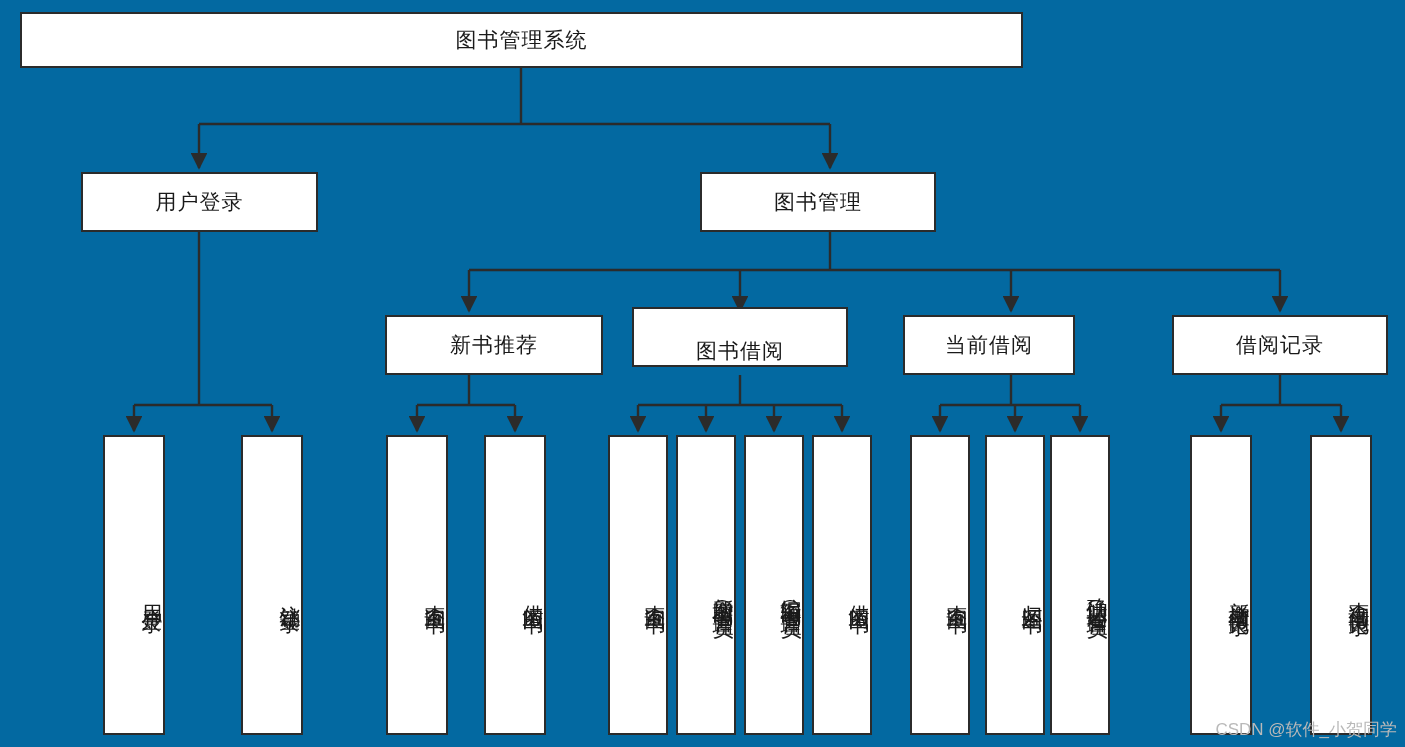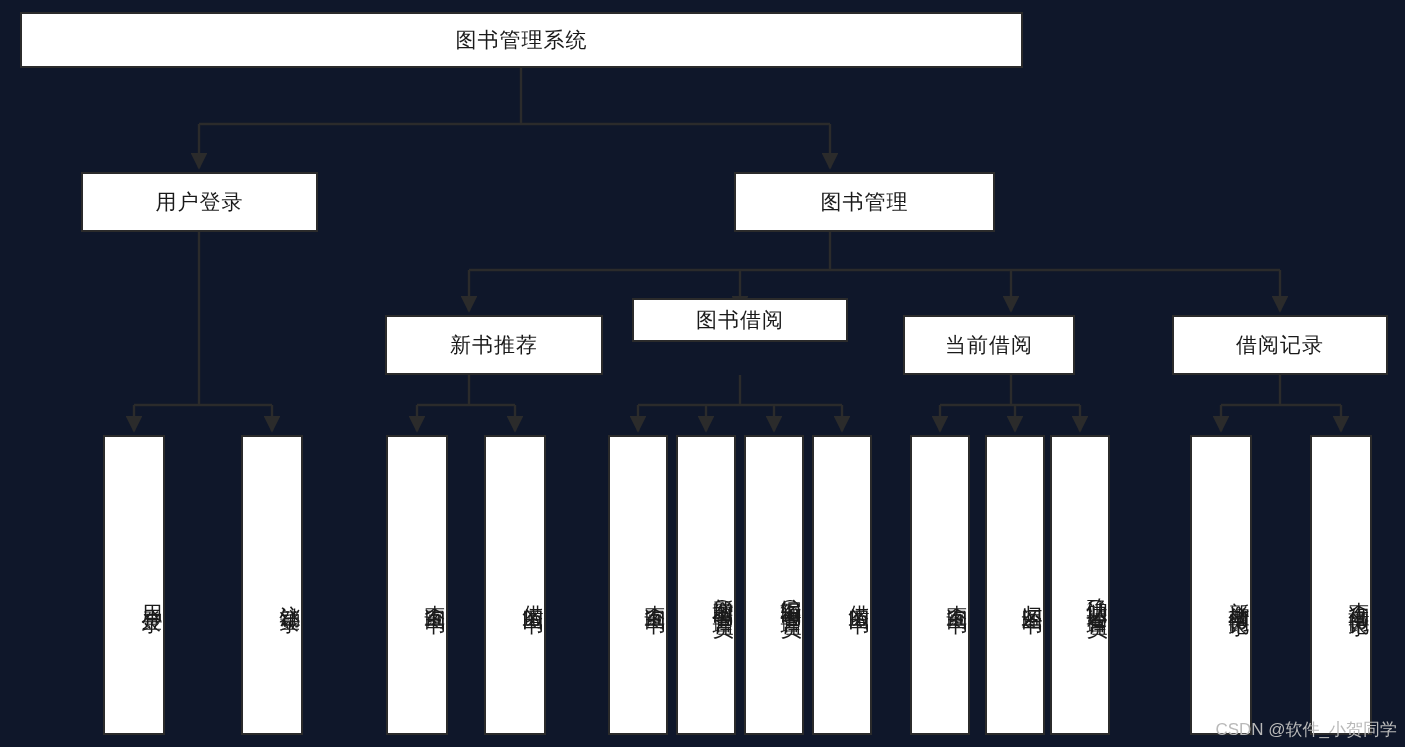--- a/index.html
+++ b/index.html
@@ -7,21 +7,21 @@
     padding: 0;
     background: #ffffff;
   }
   body {
     font-family: "Liberation Sans", "DejaVu Sans", sans-serif;
   }
   #canvas {
     position: relative;
     width: 1405px;
     height: 747px;
-    background: #0f172a;
+    background: #0369a1;
     overflow: hidden;
   }
   svg.wires {
     position: absolute;
     left: 0;
     top: 0;
     width: 1405px;
     height: 747px;
   }
   .node {
@@ -118,28 +118,28 @@
     </g>
   </svg>
 
   <div class="node horiz" style="left:20px; top:12px; width:1003px; height:56px;">
     <span class="lbl">图书管理系统</span>
   </div>
 
   <div class="node horiz" style="left:81px; top:172px; width:237px; height:60px;">
     <span class="lbl">用户登录</span>
   </div>
-  <div class="node horiz" style="left:734px; top:172px; width:261px; height:60px;">
+  <div class="node horiz" style="left:700px; top:172px; width:236px; height:60px;">
     <span class="lbl">图书管理</span>
   </div>
 
   <div class="node horiz" style="left:360px; top:315px; width:218px; height:60px;margin-left:25px;">
     <span class="lbl">新书推荐</span>
   </div>
-  <div class="node horiz" style="left:632px; top:298px; width:216px; height:44px;">
+  <div class="node horiz" style="left:632px; top:307px; width:216px; height:60px;align-items:flex-end;">
     <span class="lbl">图书借阅</span>
   </div>
   <div class="node horiz" style="left:903px; top:315px; width:172px; height:60px;">
     <span class="lbl">当前借阅</span>
   </div>
   <div class="node horiz" style="left:1172px; top:315px; width:216px; height:60px;">
     <span class="lbl">借阅记录</span>
   </div>
 
   <div class="node vert" style="left:103px; top:435px; width:62px; height:300px;">

